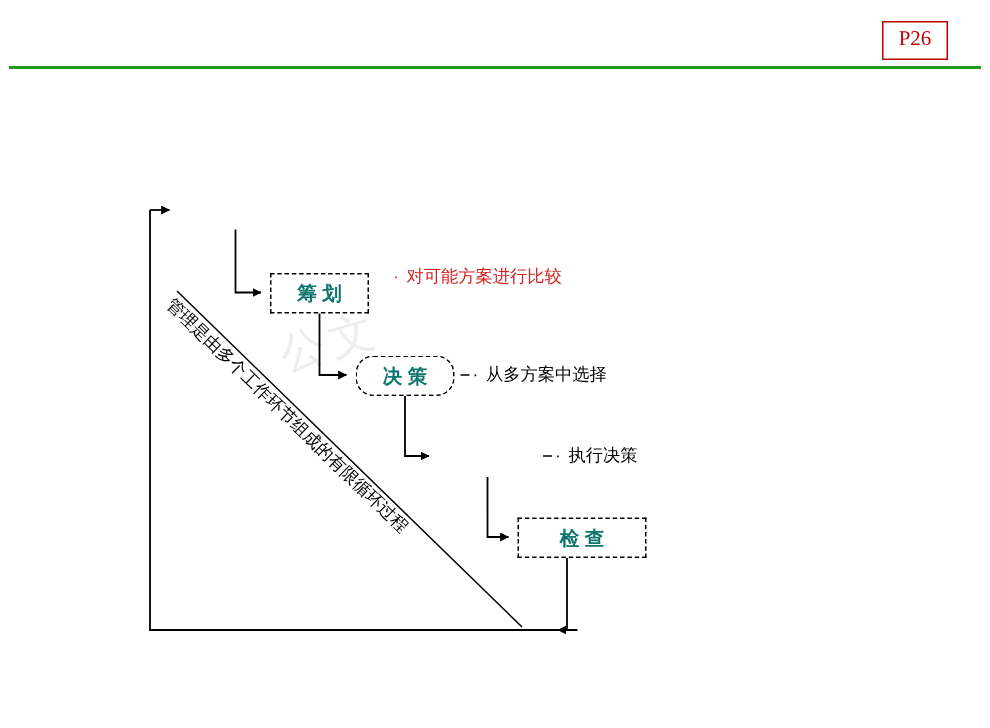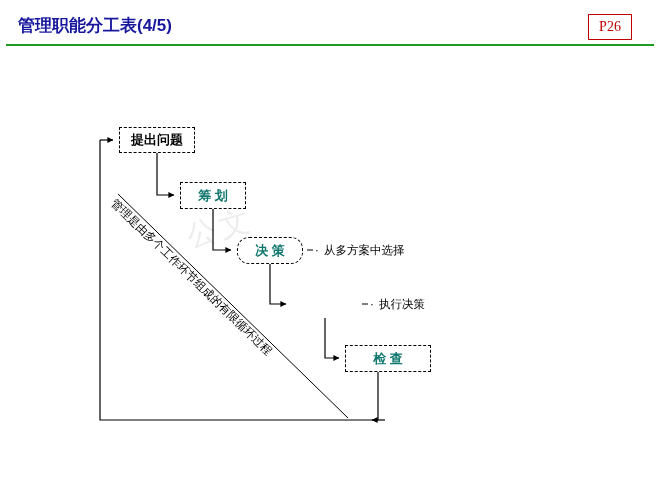--- a/index.html
+++ b/index.html
@@ -140,21 +140,20 @@
     width: 660px;
     height: 485px;
     pointer-events: none;
   }
 </style>
 </head>
 <body>
 
 <div id="slide">
 
-  <div id="title">管理职能分工表(4/5)</div>
   <div id="header-rule"></div>
   <div id="page-badge">P26</div>
 
 
   <div id="watermark">公文</div>
 
   <svg id="wires" viewBox="0 0 660 485">
     <defs>
       <marker id="arrow" markerWidth="7" markerHeight="7" refX="5.6" refY="3" orient="auto" markerUnits="userSpaceOnUse">
         <path d="M0,0 L6,3 L0,6 z" fill="#000000"></path>
@@ -175,26 +174,26 @@
     <path d="M385,420 L372,420" stroke="#000" stroke-width="1.2" fill="none" marker-end="url(#arrow)"></path>
 
     <path d="M118,194 L348,418" stroke="#000" stroke-width="1" fill="none"></path>
 
     <path d="M307,250 L313,250" stroke="#000" stroke-width="1" fill="none"></path>
     <path d="M362,304 L368,304" stroke="#000" stroke-width="1" fill="none"></path>
   </svg>
 
   <div id="diag-label">管理是由多个工作环节组成的有限循环过程</div>
 
-  <div class="node black" id="node-0">提出问题</div>
   <div class="node blue" id="node-1">筹  划</div>
   <div class="node blue" id="node-2">决  策</div>
   <div class="node blue" id="node-4">检  查</div>
 
   <div class="ann red" id="ann-1">
+    <div><span class="bullet">·</span><span>对可能方案进行比较</span></div>
   </div>
 
   <div class="ann black" id="ann-2">
     <div><span class="bullet">·</span><span>从多方案中选择</span></div>
   </div>
 
   <div class="ann black" id="ann-3">
     <div><span class="bullet">·</span><span>执行决策</span></div>
   </div>
 

